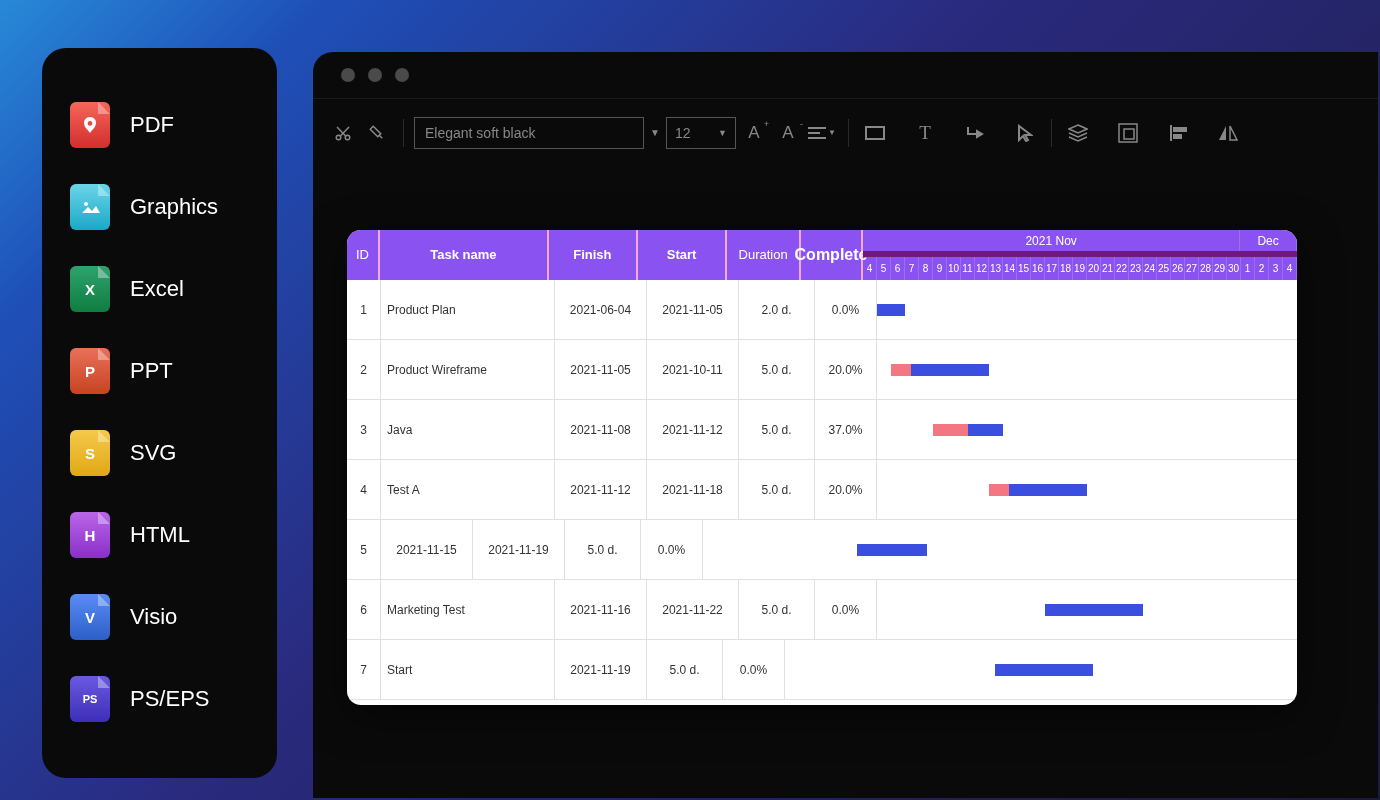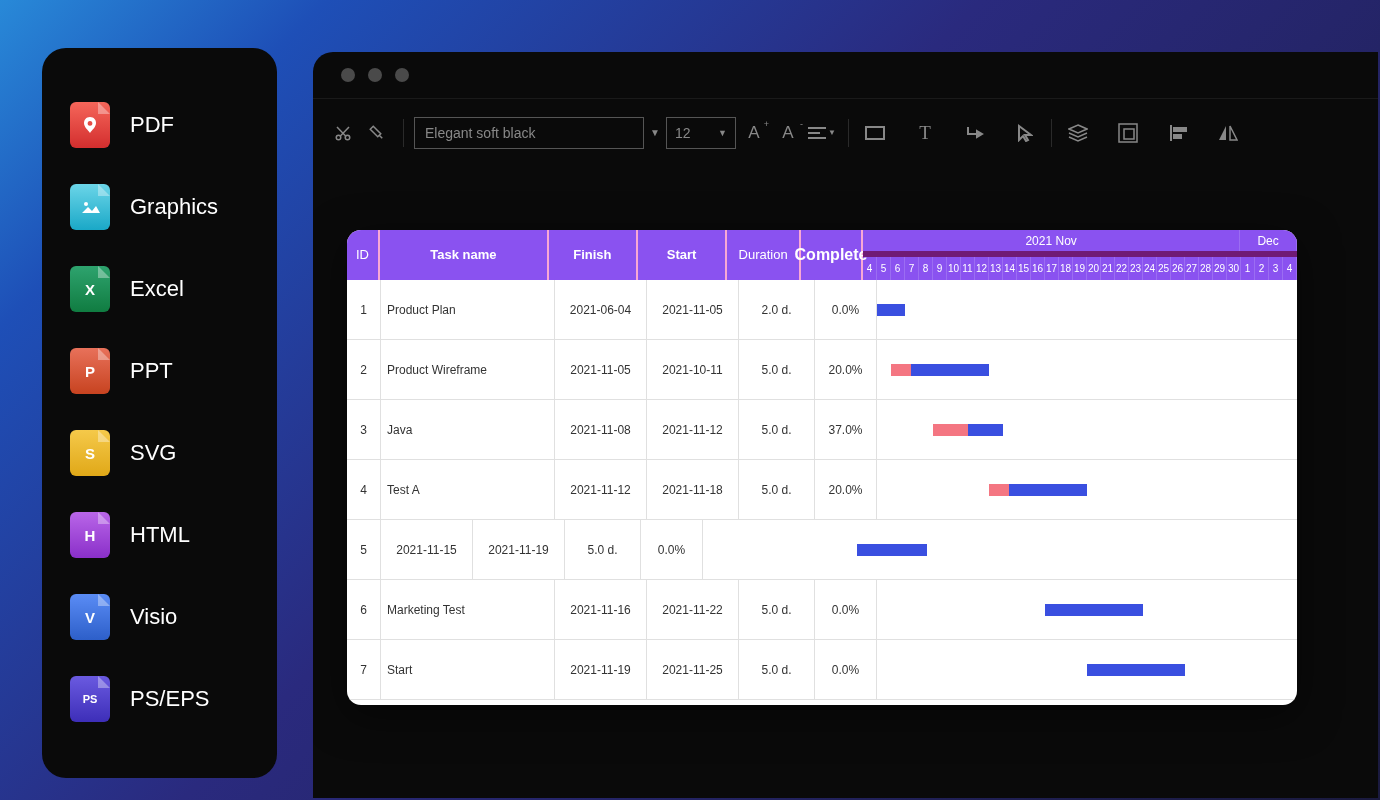--- a/index.html
+++ b/index.html
@@ -429,21 +429,20 @@
           <div class="gr-cell gr-dur">5.0 d.</div>
           <div class="gr-cell gr-comp">0.0%</div>
           <div class="gr-bars">
             <div class="bar bar-blue" style="left:168px;width:98px"></div>
           </div>
         </div>
         <div class="gantt-row">
           <div class="gr-cell gr-id">7</div>
           <div class="gr-cell gr-task">Start</div>
           <div class="gr-cell gr-start">2021-11-19</div>
-          <div class="gr-cell gr-finish">2021-11-25</div>
           <div class="gr-cell gr-dur">5.0 d.</div>
           <div class="gr-cell gr-comp">0.0%</div>
           <div class="gr-bars">
             <div class="bar bar-blue" style="left:210px;width:98px"></div>
           </div>
         </div>
       </div>
   </div>
 </div>
 

